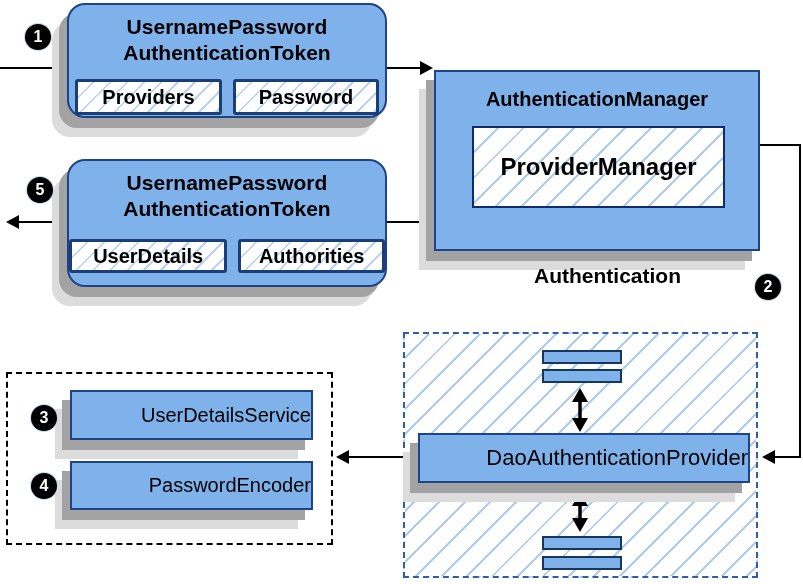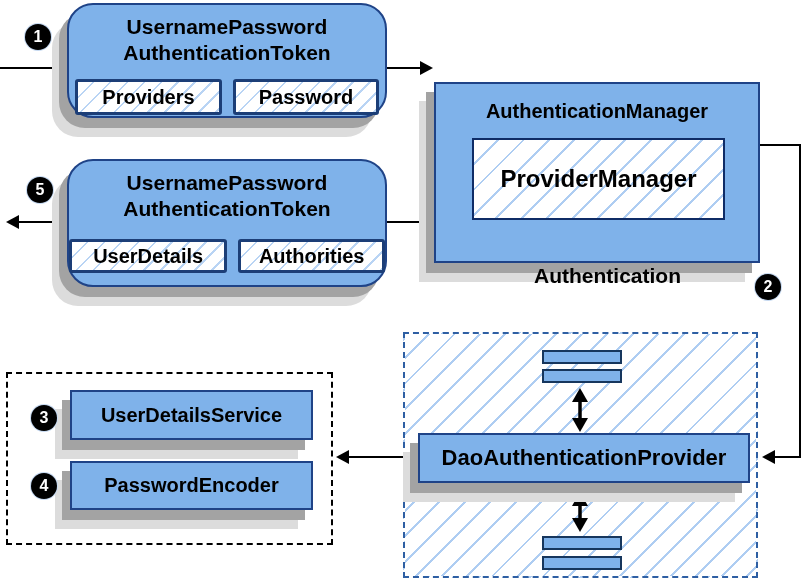--- a/index.html
+++ b/index.html
@@ -18,21 +18,21 @@
     background:#7FB2EA;
     border:2px solid #1F4387;
     box-sizing:border-box;
     z-index:10;
     color:#000000;
   }
   .shadow2{
     box-shadow:-8px 10px 0 #a3a3a3, -15px 19px 0 #dcdcdc;
   }
   .token{
-    border-radius:26px;
+    border-radius:18px;
     text-align:center;
   }
   .token-title{
     font-weight:bold;font-size:21px;line-height:26px;
     padding-top:9px;color:#000;
   }
   .fields-row{
     position:absolute;left:0;right:0;
     display:flex;justify-content:center;gap:11px;
   }
@@ -78,22 +78,22 @@
     box-sizing:border-box;
     z-index:1;
   }
   .bar{
     background:#7FB2EA;
     border:2px solid #16365D;
     box-sizing:border-box;
     z-index:10;
   }
   .plain-node{
-    display:flex;align-items:center;justify-content:center;
-    font-weight:bold;font-size:20px;
+    display:flex;align-items:center;justify-content:flex-end;
+    font-weight:normal;font-size:20px;
   }
   .dashed-black-box{
     border:2px dashed #000000;
     box-sizing:border-box;
     background:transparent;
     z-index:2;
   }
   .dao{font-size:22px;}
 </style>
 </head>
@@ -152,21 +152,21 @@
     <div class="fields-row" style="top:74px;">
       <div class="field-box hatch-small" style="width:147px;height:36px;">
         <span>Providers</span>
       </div>
       <div class="field-box hatch-small" style="width:146px;height:36px;">
         <span>Password</span>
       </div>
     </div>
   </div>
 
-  <div class="abs blue-node shadow2" style="left:434px;top:82px;width:326px;height:181px;">
+  <div class="abs blue-node shadow2" style="left:434px;top:70px;width:326px;height:181px;">
     <div class="mgr-title">AuthenticationManager</div>
     <div class="inner-hatch-box hatch-big" style="left:36px;top:54px;width:253px;height:82px;">
       <span>ProviderManager</span>
     </div>
   </div>
 
   <div class="abs blue-node token shadow2" style="left:67px;top:159px;width:320px;height:128px;">
     <div class="token-title">
       <div>UsernamePassword</div>
       <div>AuthenticationToken</div>

